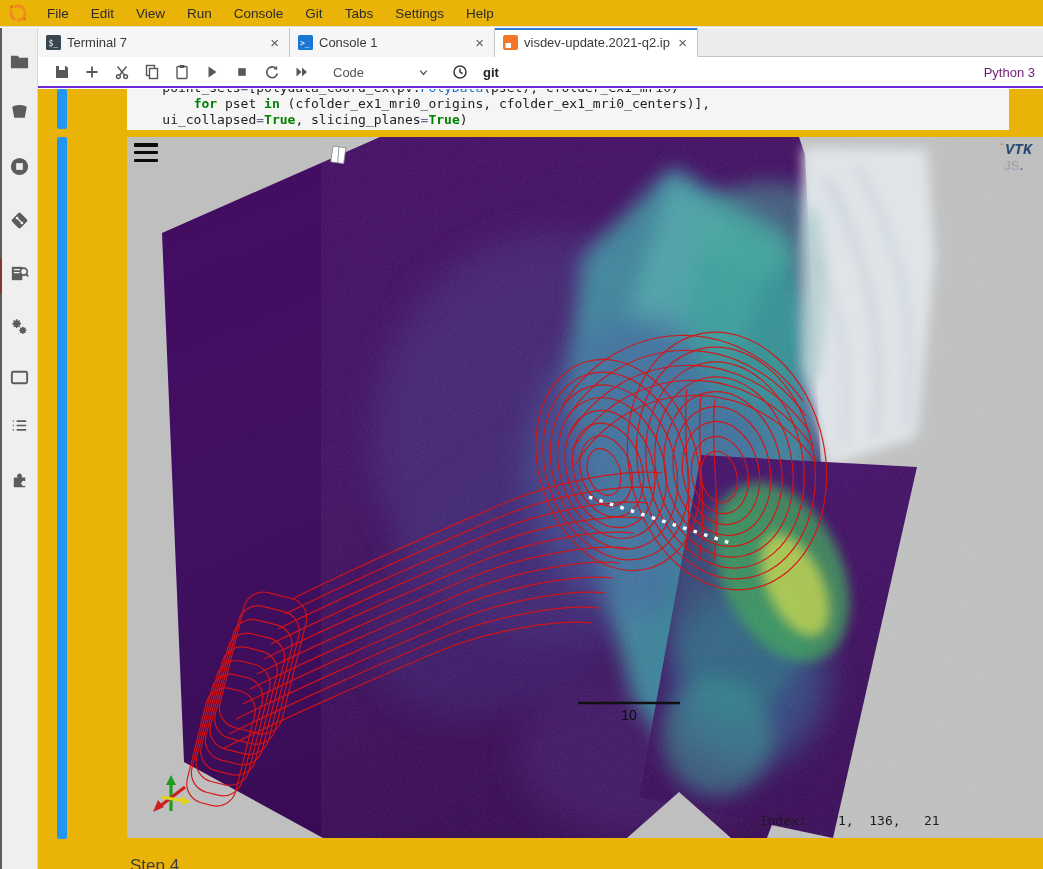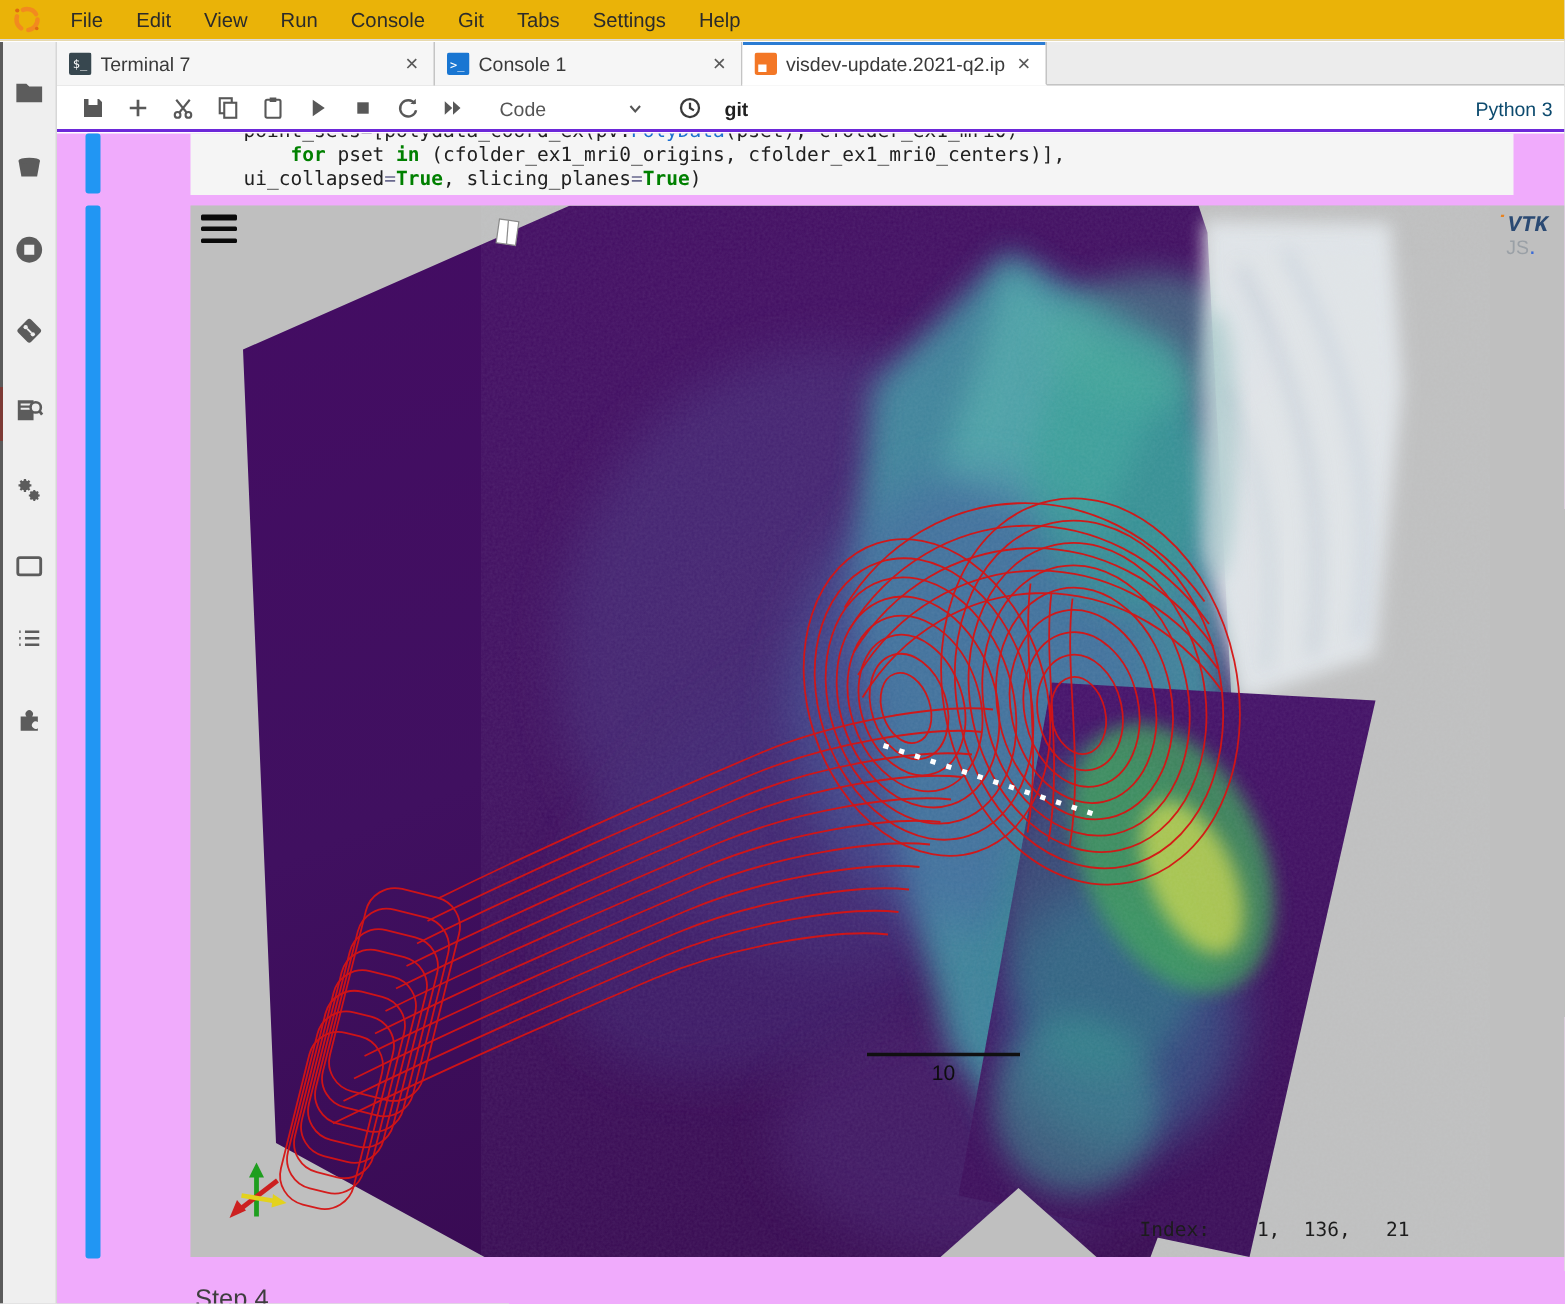--- a/index.html
+++ b/index.html
@@ -33,23 +33,23 @@
   .tab-icon { width:15px; height:15px; flex:0 0 15px; }
   
   .toolbar { position:absolute; left:38px; top:58px; right:0; height:30px; background:#fff;
     border-bottom:2px solid #6d28d9; display:flex; align-items:center; padding-left:9px; z-index:5; }
   .tbtn { width:30px; height:26px; display:flex; align-items:center; justify-content:center; }
   .tbtn svg { width:16px; height:16px; }
   .code-select { display:flex; align-items:center; justify-content:space-between; width:108px;
     margin-left:10px; padding:0 6px; font-size:13px; color:#555; }
   .git-label { font-size:13px; font-weight:bold; color:#1f1f1f; margin-left:8px; }
   .tb-spacer { flex:1; }
-  .kernel-name { font-size:13px; color:#0c4a6e; padding-right:8px; }
-  
-  .notebook { position:absolute; left:38px; top:89px; right:0; bottom:0; background:#f0abfc; }
+  .kernel-name { font-size:13px; color:#701a75; padding-right:8px; }
+  
+  .notebook { position:absolute; left:38px; top:89px; right:0; bottom:0; background:#eab308; }
   .collapser { position:absolute; left:19px; width:10px; background:#2196f3; border-radius:2px; }
   .collapser.c1 { top:0; height:40px; }
   .collapser.c2 { top:48px; height:702px; }
   .code-cell { position:absolute; left:89px; top:0; width:882px; height:41px;
     background:#f5f5f5; overflow:hidden; }
   .code-cell pre { margin-top:-9px; padding:0 4px; font:13px/16px "DejaVu Sans Mono", monospace; }
   .code-cell pre div { white-space:pre; height:16px; }
   .tok-p { color:#212121; } .tok-k { color:#008000; font-weight:bold; }
   .tok-f { color:#1d6fcf; } .tok-o { color:#6a6a8e; }
   

